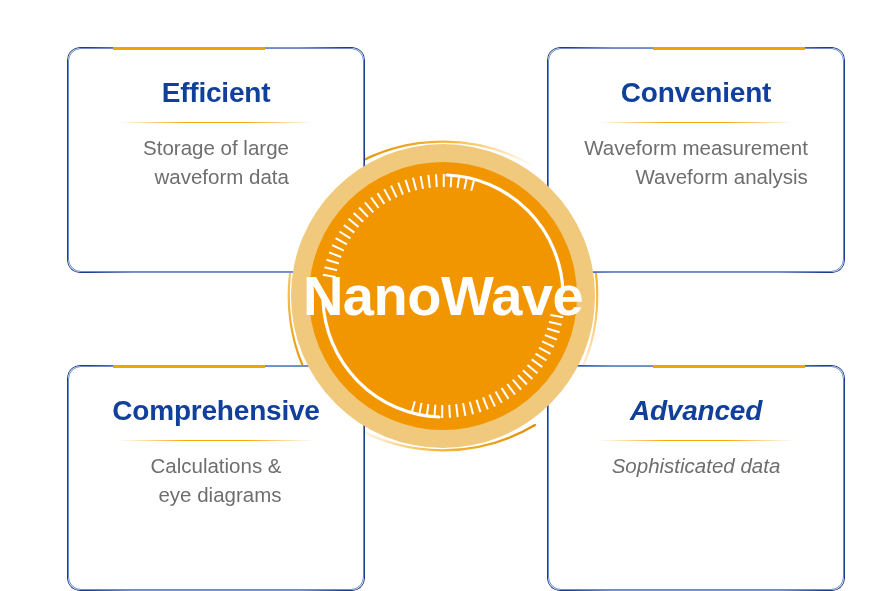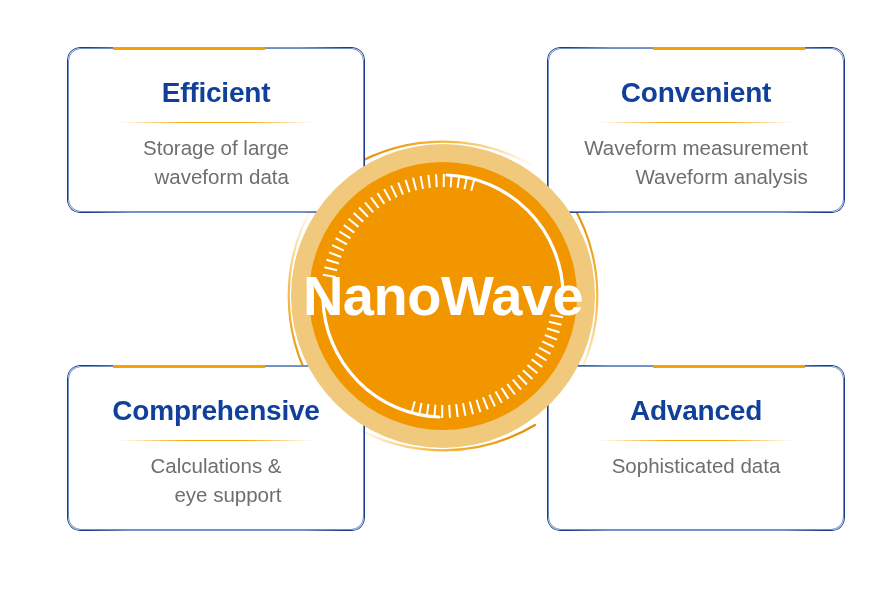--- a/index.html
+++ b/index.html
@@ -16,31 +16,31 @@
     width: 886px;
     height: 591px;
     background: #ffffff;
     overflow: hidden;
   }
 
   
   .card {
     position: absolute;
     width: 296px;
-    height: 164px;
+    height: 224px;
     box-sizing: border-box;
     background: #ffffff;
     border-radius: 13px;
     border: 1.6px solid #6f8ec4;
     z-index: 3;
   }
   .card.tl { left: 68px;  top: 48px; }
   .card.tr { left: 548px; top: 48px; }
   .card.bl { left: 68px;  top: 366px; }
-  .card.br { left: 548px; top: 366px; }
+  .card.br { left: 548px; top: 366px; font-style: italic; }
 
   
   .card::before {
     content: "";
     position: absolute;
     left: -1.6px; top: -1.6px; right: -1.6px; bottom: -1.6px;
     border-radius: 13px;
     border: 1.6px solid transparent;
     background: linear-gradient(90deg,
                 #1a3e8c 0%, #1a3e8c 7%,
@@ -214,21 +214,21 @@
     </div>
   </div>
 
   <div class="card bl">
     <div class="card-accent"></div>
     <div class="card-inner">
       <div class="card-title">Comprehensive</div>
       <div class="card-rule"></div>
       <div class="card-body">
         <div>Calculations &amp;</div>
-        <div>eye support</div>
+        <div>eye diagrams</div>
       </div>
     </div>
   </div>
 
   <div class="card br">
     <div class="card-accent"></div>
     <div class="card-inner">
       <div class="card-title">Advanced</div>
       <div class="card-rule"></div>
       <div class="card-body">

